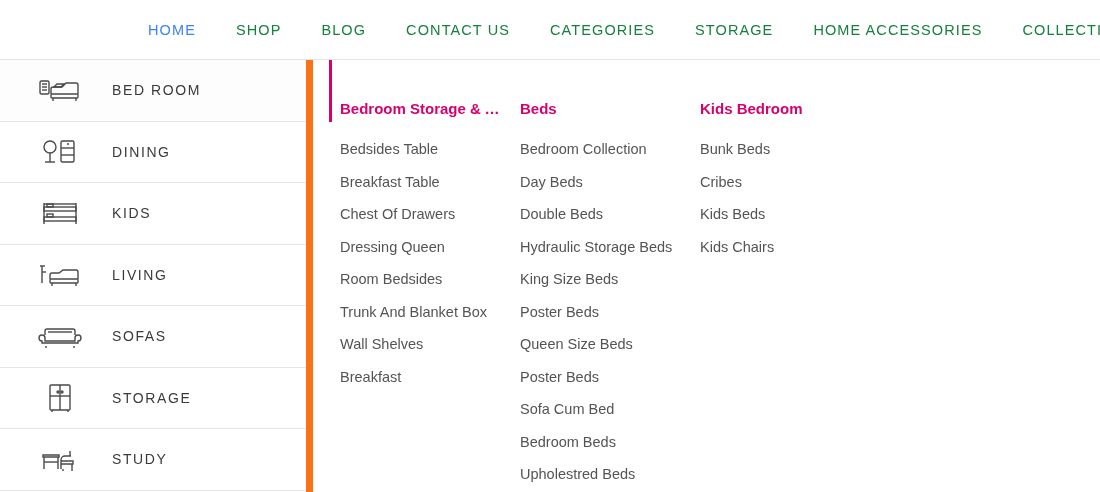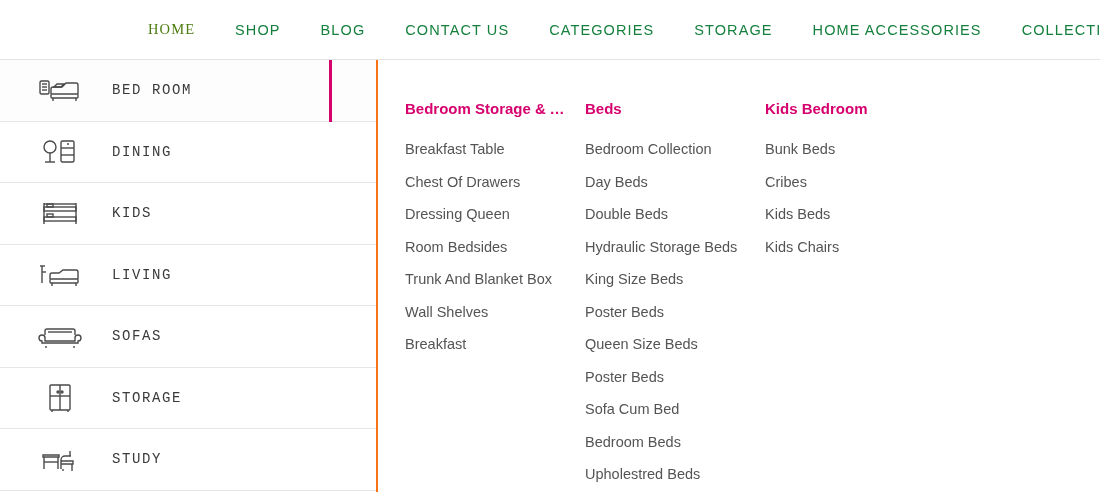--- a/index.html
+++ b/index.html
@@ -27,43 +27,42 @@
     font-size: 14.5px;
     letter-spacing: 1.1px;
     color: #15803d;
     padding: 0 0 0 0;
     margin-right: 40px;
     white-space: nowrap;
     cursor: pointer;
     text-transform: uppercase;
   }
   .nav-item:last-child { margin-right: 0; }
-  .nav-item.active { color: #4d7c0f; font-family: Liberation Serif, serif; }
+  .nav-item.active { color: #3b82f6; }
   .nav-item.active::before {
     content: "";
     position: absolute;
     top: -25px;
     left: 0;
     width: 100%;
     height: 3px;
     background: #d6006e;
   }
 
   
   .mega {
     display: flex;
     height: 432px;
     background: #fff;
   }
 
   .cat-col {
-    width: 378px;
-    border-right: 2px solid #f97316;
+    width: 313px;
+    border-right: 7px solid #f97316;
     position: relative;
-    font-family: Liberation Mono, monospace;
   }
   .cat-item {
     height: 61.5px;
     display: flex;
     align-items: center;
     border-bottom: 1px solid #e6e6e6;
     padding-left: 34px;
     cursor: pointer;
     background: #fff;
   }
@@ -247,20 +246,21 @@
       <span class="cat-label">STUDY</span>
     </div>
 
     <div class="active-bar"></div>
   </div>
 
   <div class="links-panel">
 
     <div class="link-group wide">
       <div class="group-title">Bedroom Storage &amp; A...</div>
+      <div class="link-item">Bedsides Table</div>
       <div class="link-item">Breakfast Table</div>
       <div class="link-item">Chest Of Drawers</div>
       <div class="link-item">Dressing Queen</div>
       <div class="link-item">Room Bedsides</div>
       <div class="link-item">Trunk And Blanket Box</div>
       <div class="link-item">Wall Shelves</div>
       <div class="link-item">Breakfast</div>
     </div>
 
     <div class="link-group">

